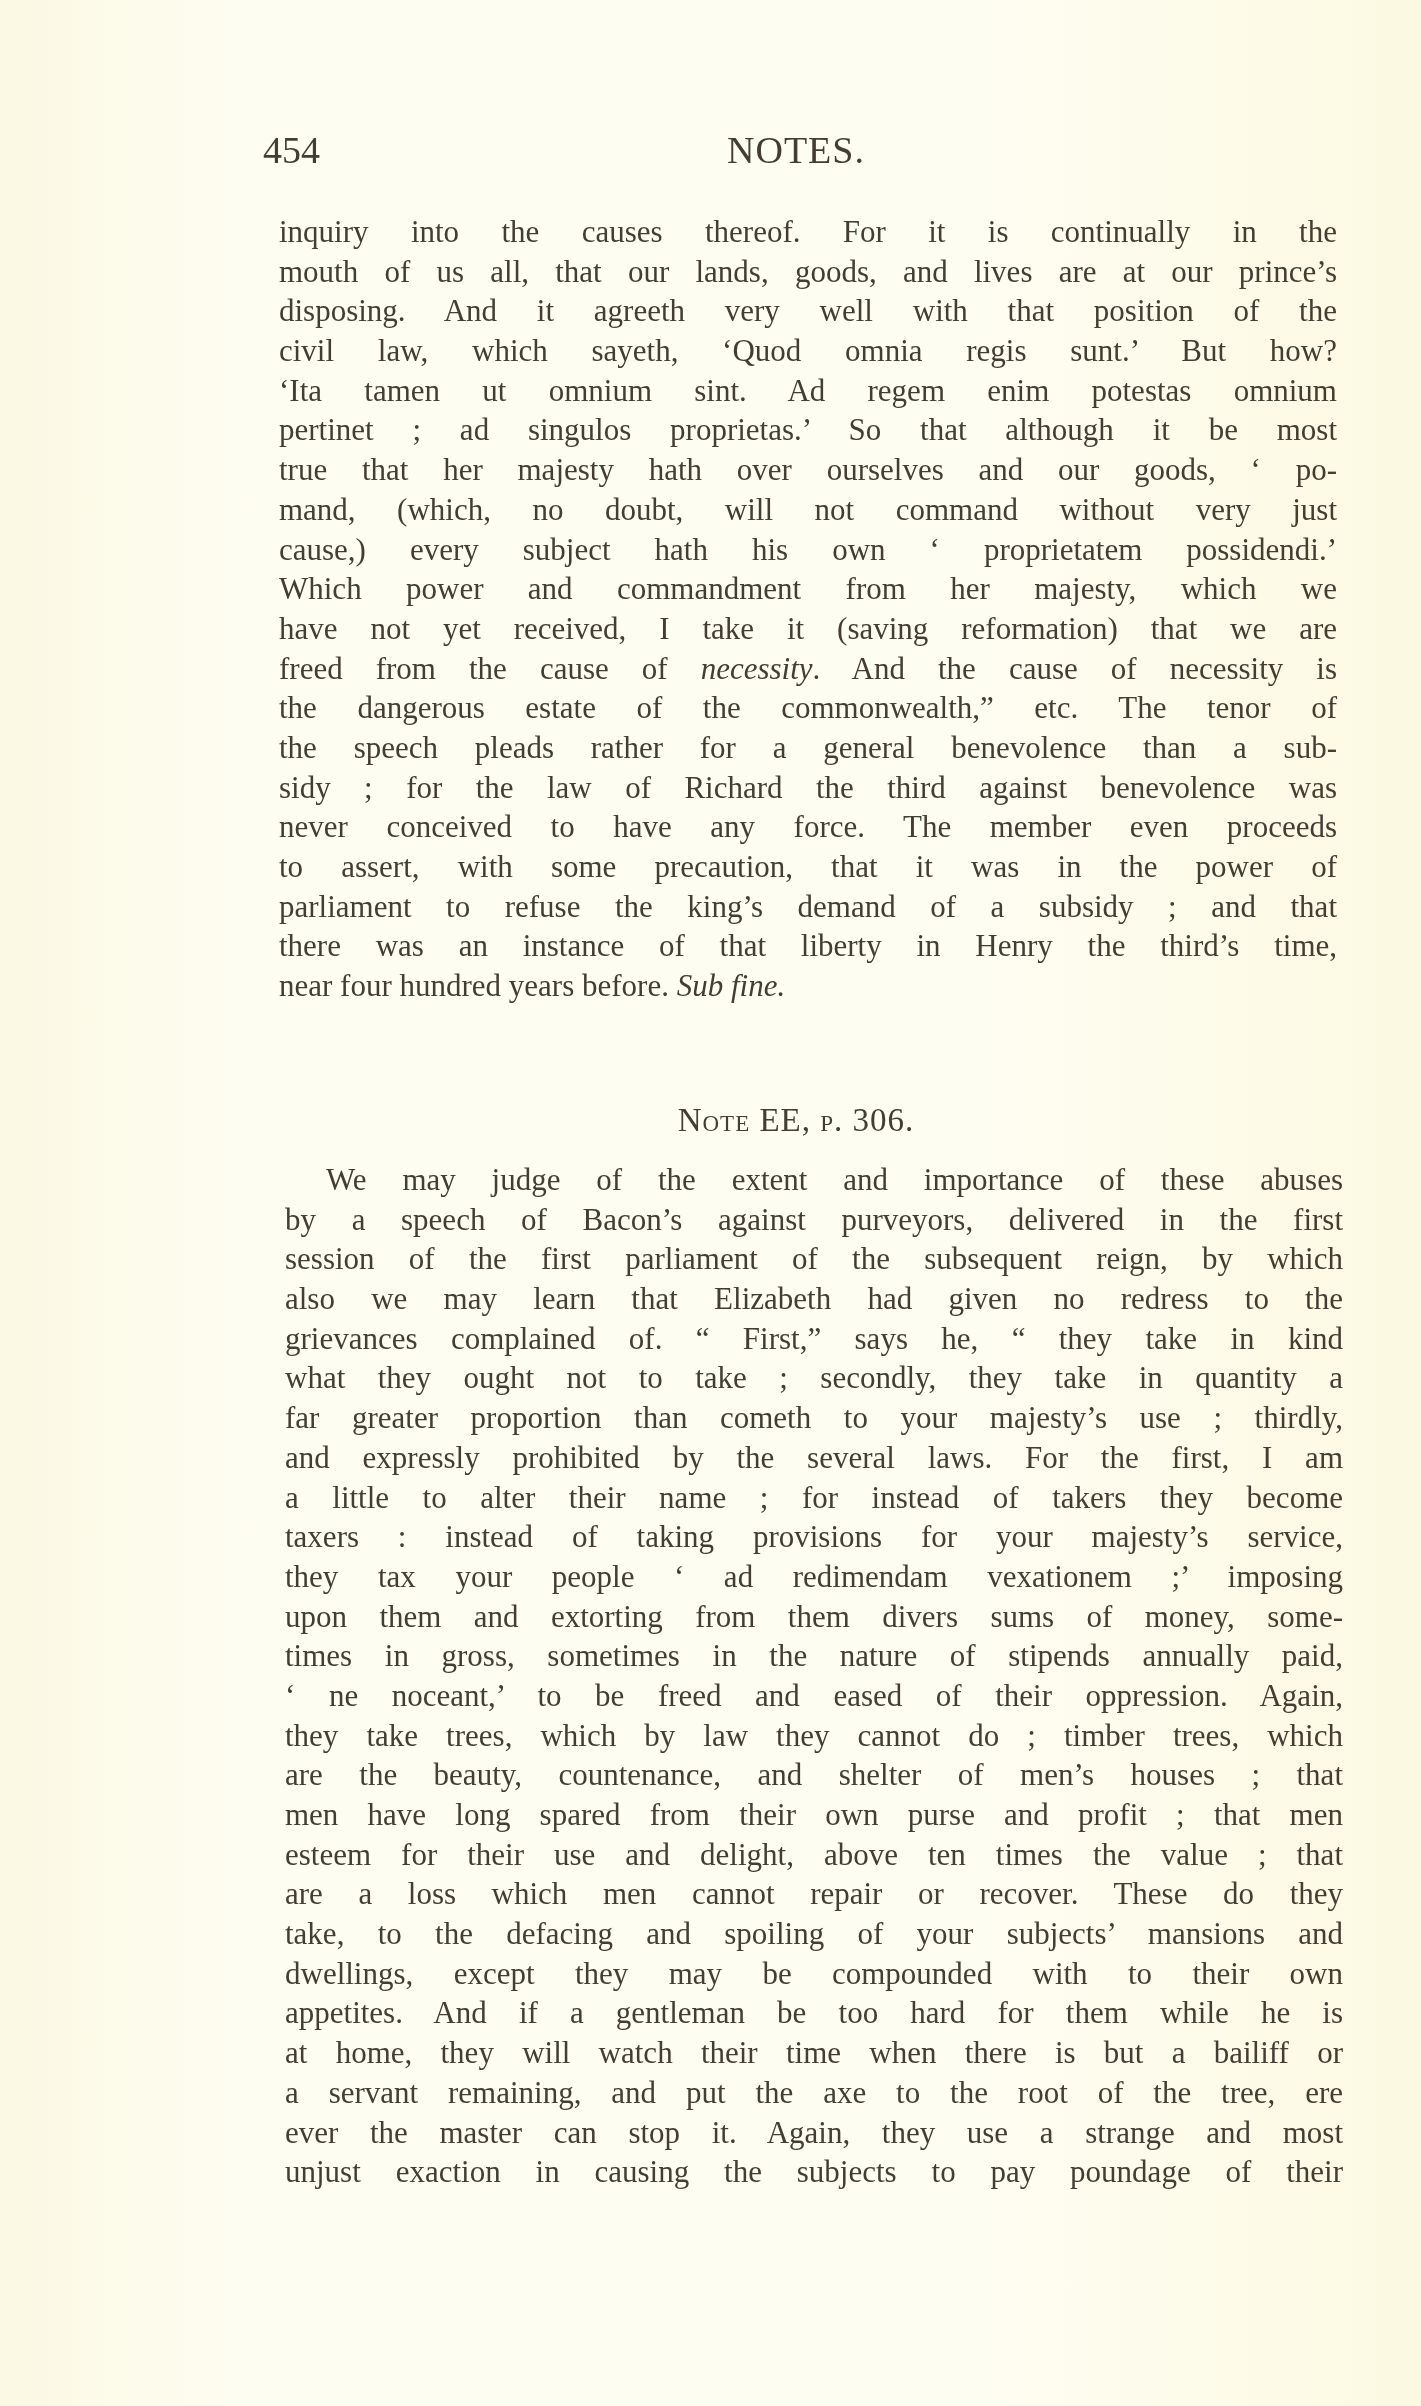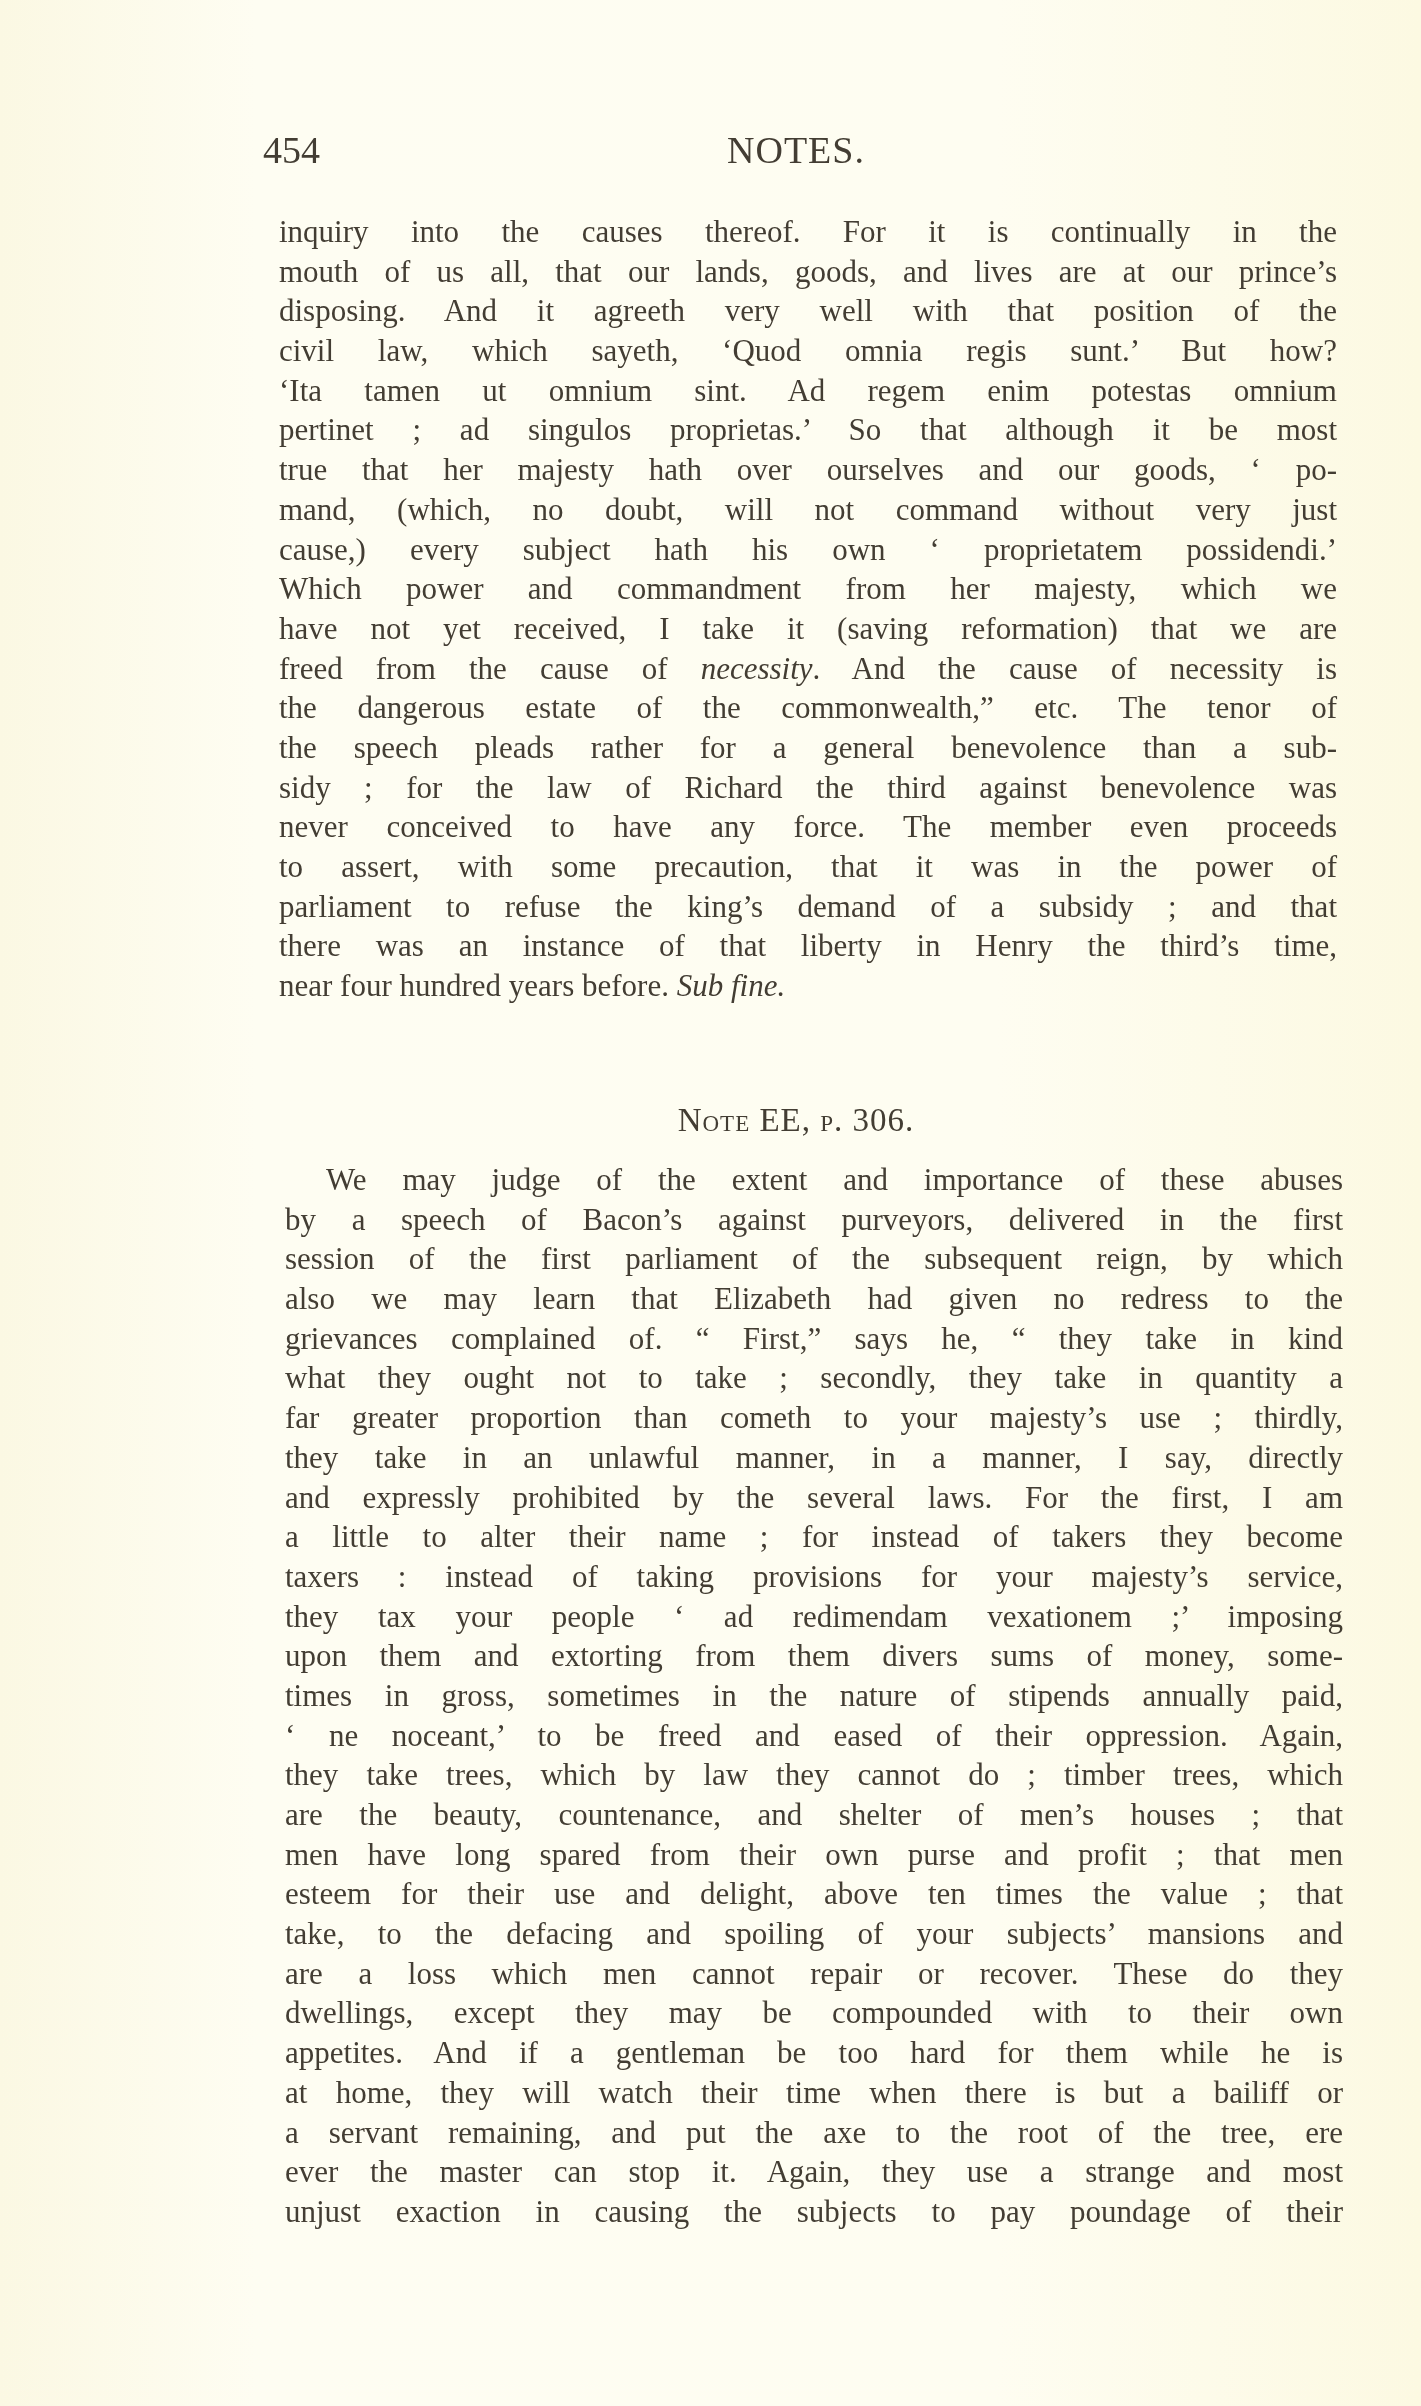--- a/index.html
+++ b/index.html
@@ -94,33 +94,32 @@
 <div class="section-heading">Note EE, p. 306.</div>
 
 <div class="text-block para-2">
     <span class="line indent"><span>We may judge of the extent and importance of these abuses</span></span>
     <span class="line"><span>by a speech of Bacon’s against purveyors, delivered in the first</span></span>
     <span class="line"><span>session of the first parliament of the subsequent reign, by which</span></span>
     <span class="line"><span>also we may learn that Elizabeth had given no redress to the</span></span>
     <span class="line"><span>grievances complained of.  “ First,” says he, “ they take in kind</span></span>
     <span class="line"><span>what they ought not to take ; secondly, they take in quantity a</span></span>
     <span class="line"><span>far greater proportion than cometh to your majesty’s use ; thirdly,</span></span>
-    <span class="line"><span>they take in an unlawful manner, in a manner, I say, directly</span></span>
     <span class="line"><span>and expressly prohibited by the several laws.  For the first, I am</span></span>
     <span class="line"><span>a little to alter their name ; for instead of takers they become</span></span>
     <span class="line"><span>taxers : instead of taking provisions for your majesty’s service,</span></span>
     <span class="line"><span>they tax your people ‘ ad redimendam vexationem ;’ imposing</span></span>
     <span class="line"><span>upon them and extorting from them divers sums of money, some-</span></span>
     <span class="line"><span>times in gross, sometimes in the nature of stipends annually paid,</span></span>
     <span class="line"><span>‘ ne noceant,’ to be freed and eased of their oppression.  Again,</span></span>
     <span class="line"><span>they take trees, which by law they cannot do ; timber trees, which</span></span>
     <span class="line"><span>are the beauty, countenance, and shelter of men’s houses ; that</span></span>
     <span class="line"><span>men have long spared from their own purse and profit ; that men</span></span>
     <span class="line"><span>esteem for their use and delight, above ten times the value ; that</span></span>
+    <span class="line"><span>are a loss which men cannot repair or recover.  These do they</span></span>
     <span class="line"><span>take, to the defacing and spoiling of your subjects’ mansions and</span></span>
-    <span class="line"><span>are a loss which men cannot repair or recover.  These do they</span></span>
     <span class="line"><span>dwellings, except they may be compounded with to their own</span></span>
     <span class="line"><span>appetites.  And if a gentleman be too hard for them while he is</span></span>
     <span class="line"><span>at home, they will watch their time when there is but a bailiff or</span></span>
     <span class="line"><span>a servant remaining, and put the axe to the root of the tree, ere</span></span>
     <span class="line"><span>ever the master can stop it.  Again, they use a strange and most</span></span>
     <span class="line"><span>unjust exaction in causing the subjects to pay poundage of their</span></span>
   </div>
 
 </body></html>

